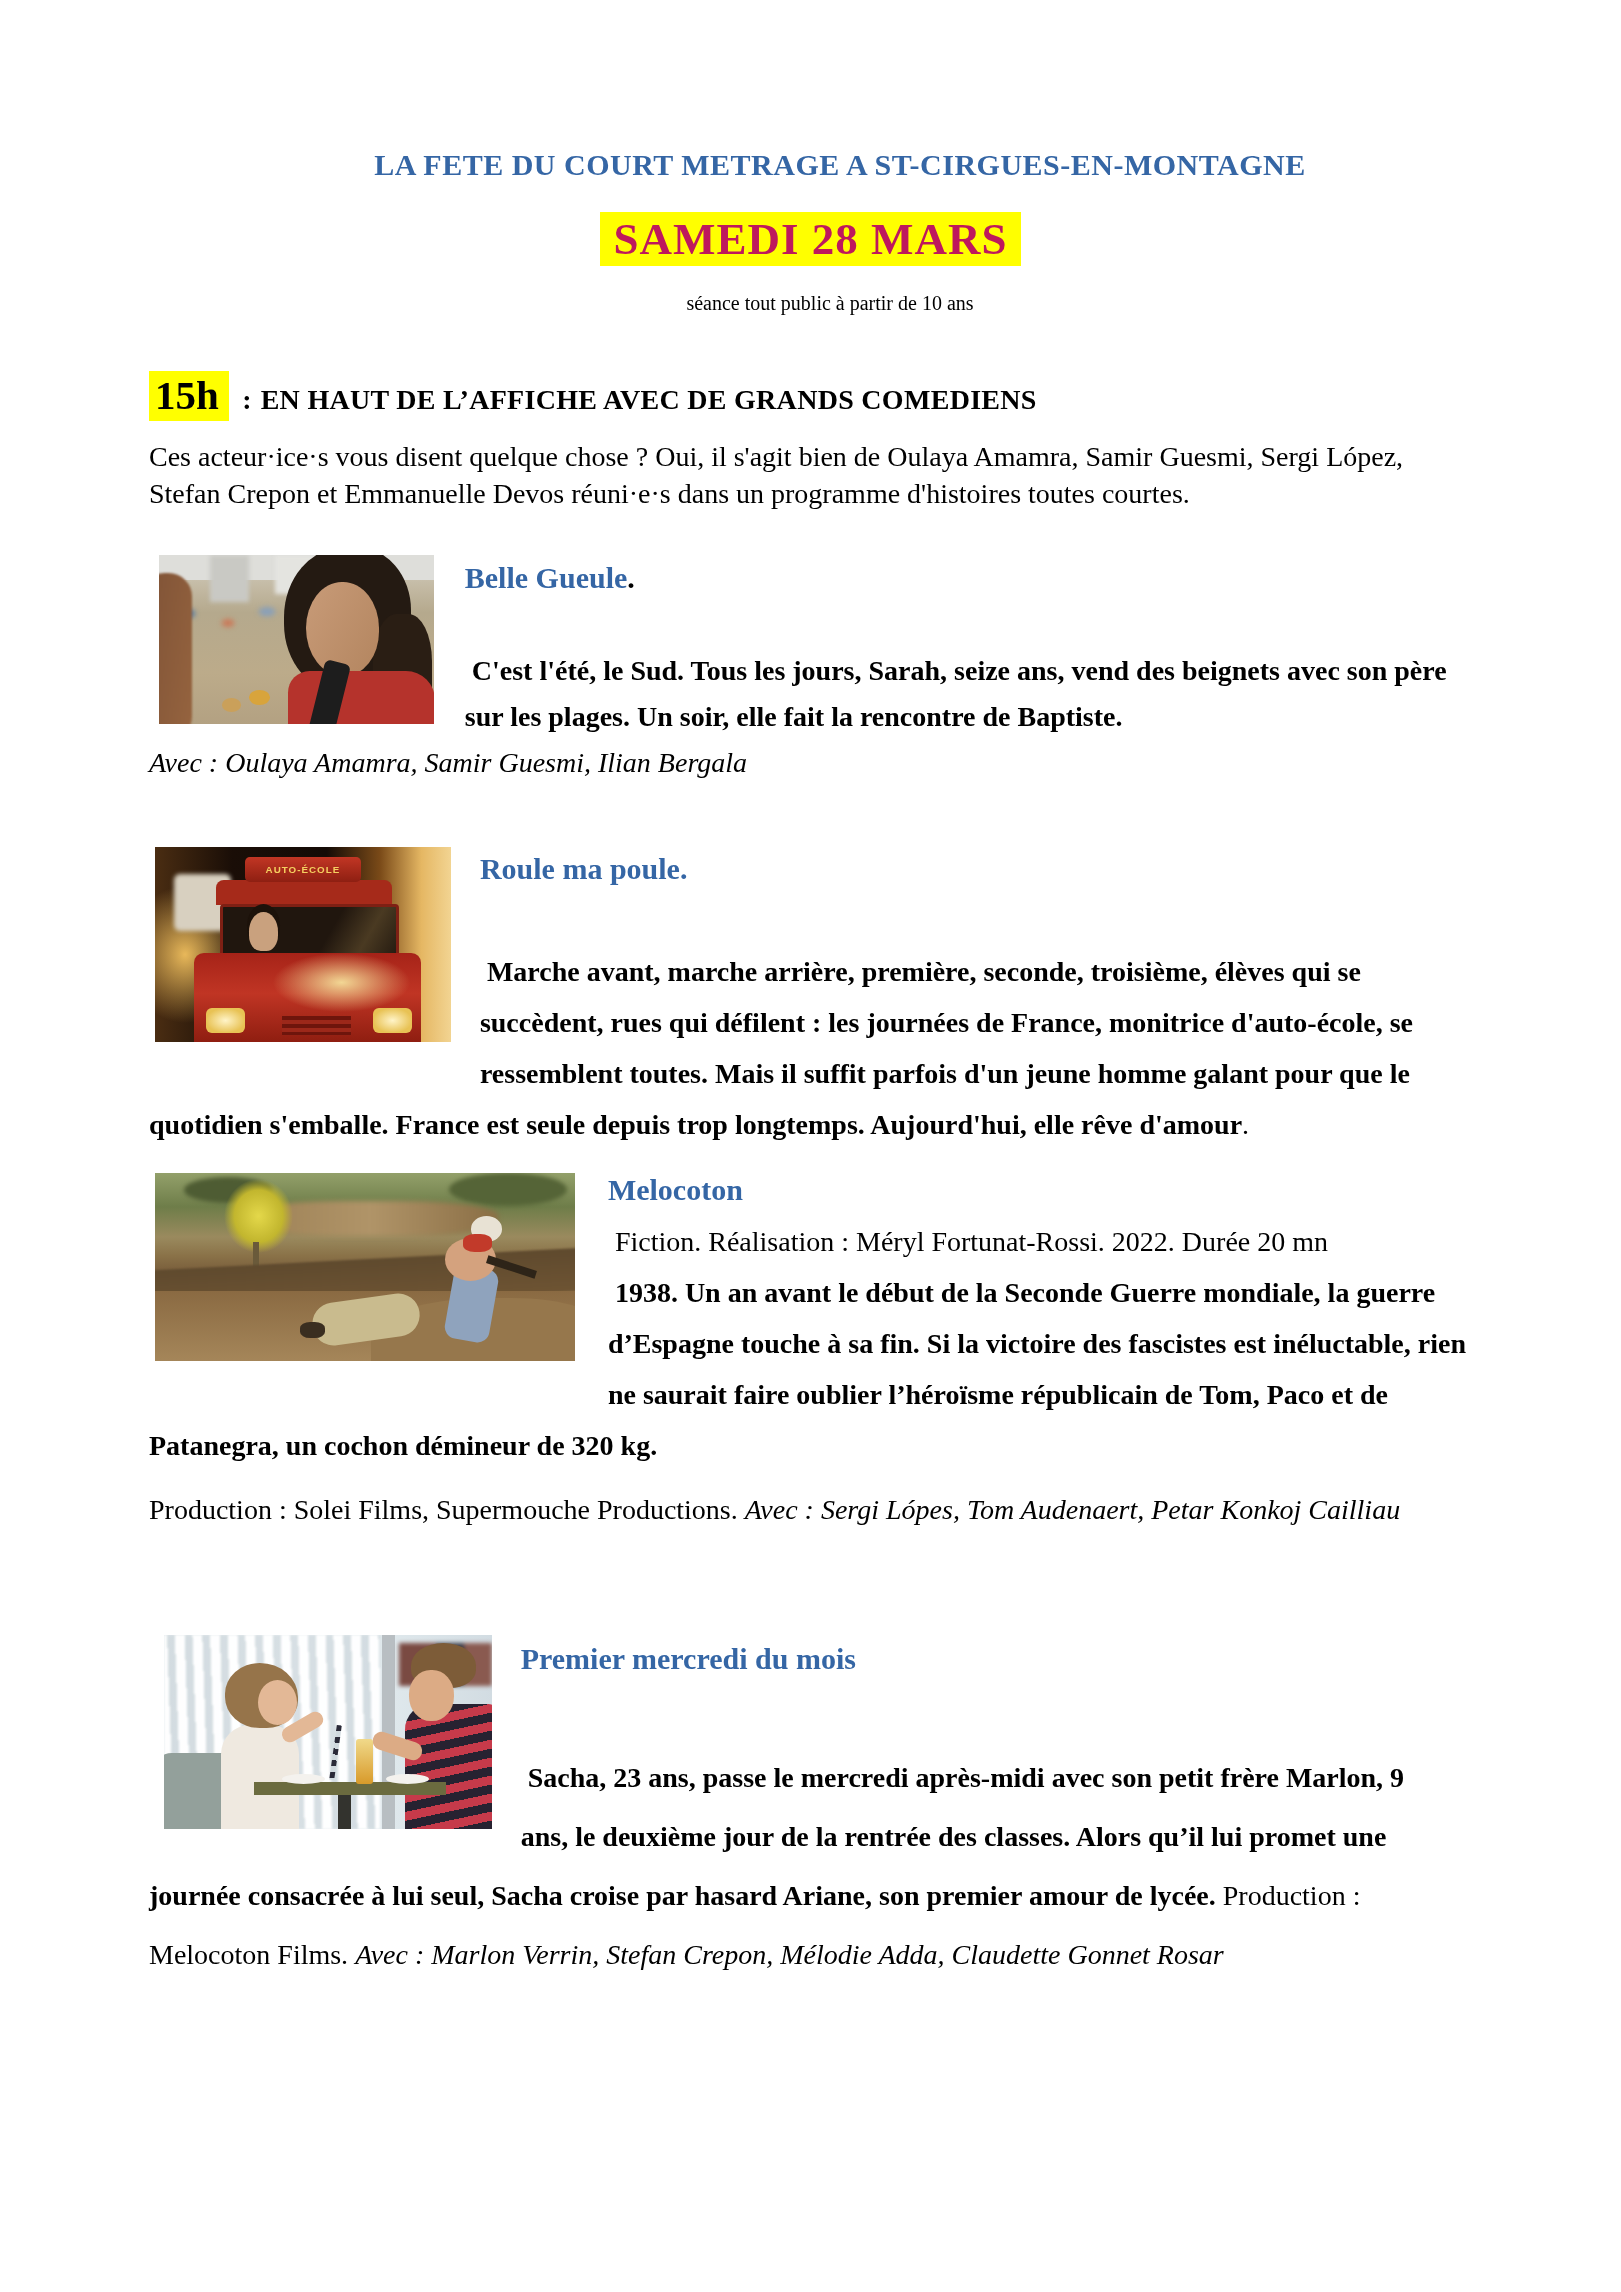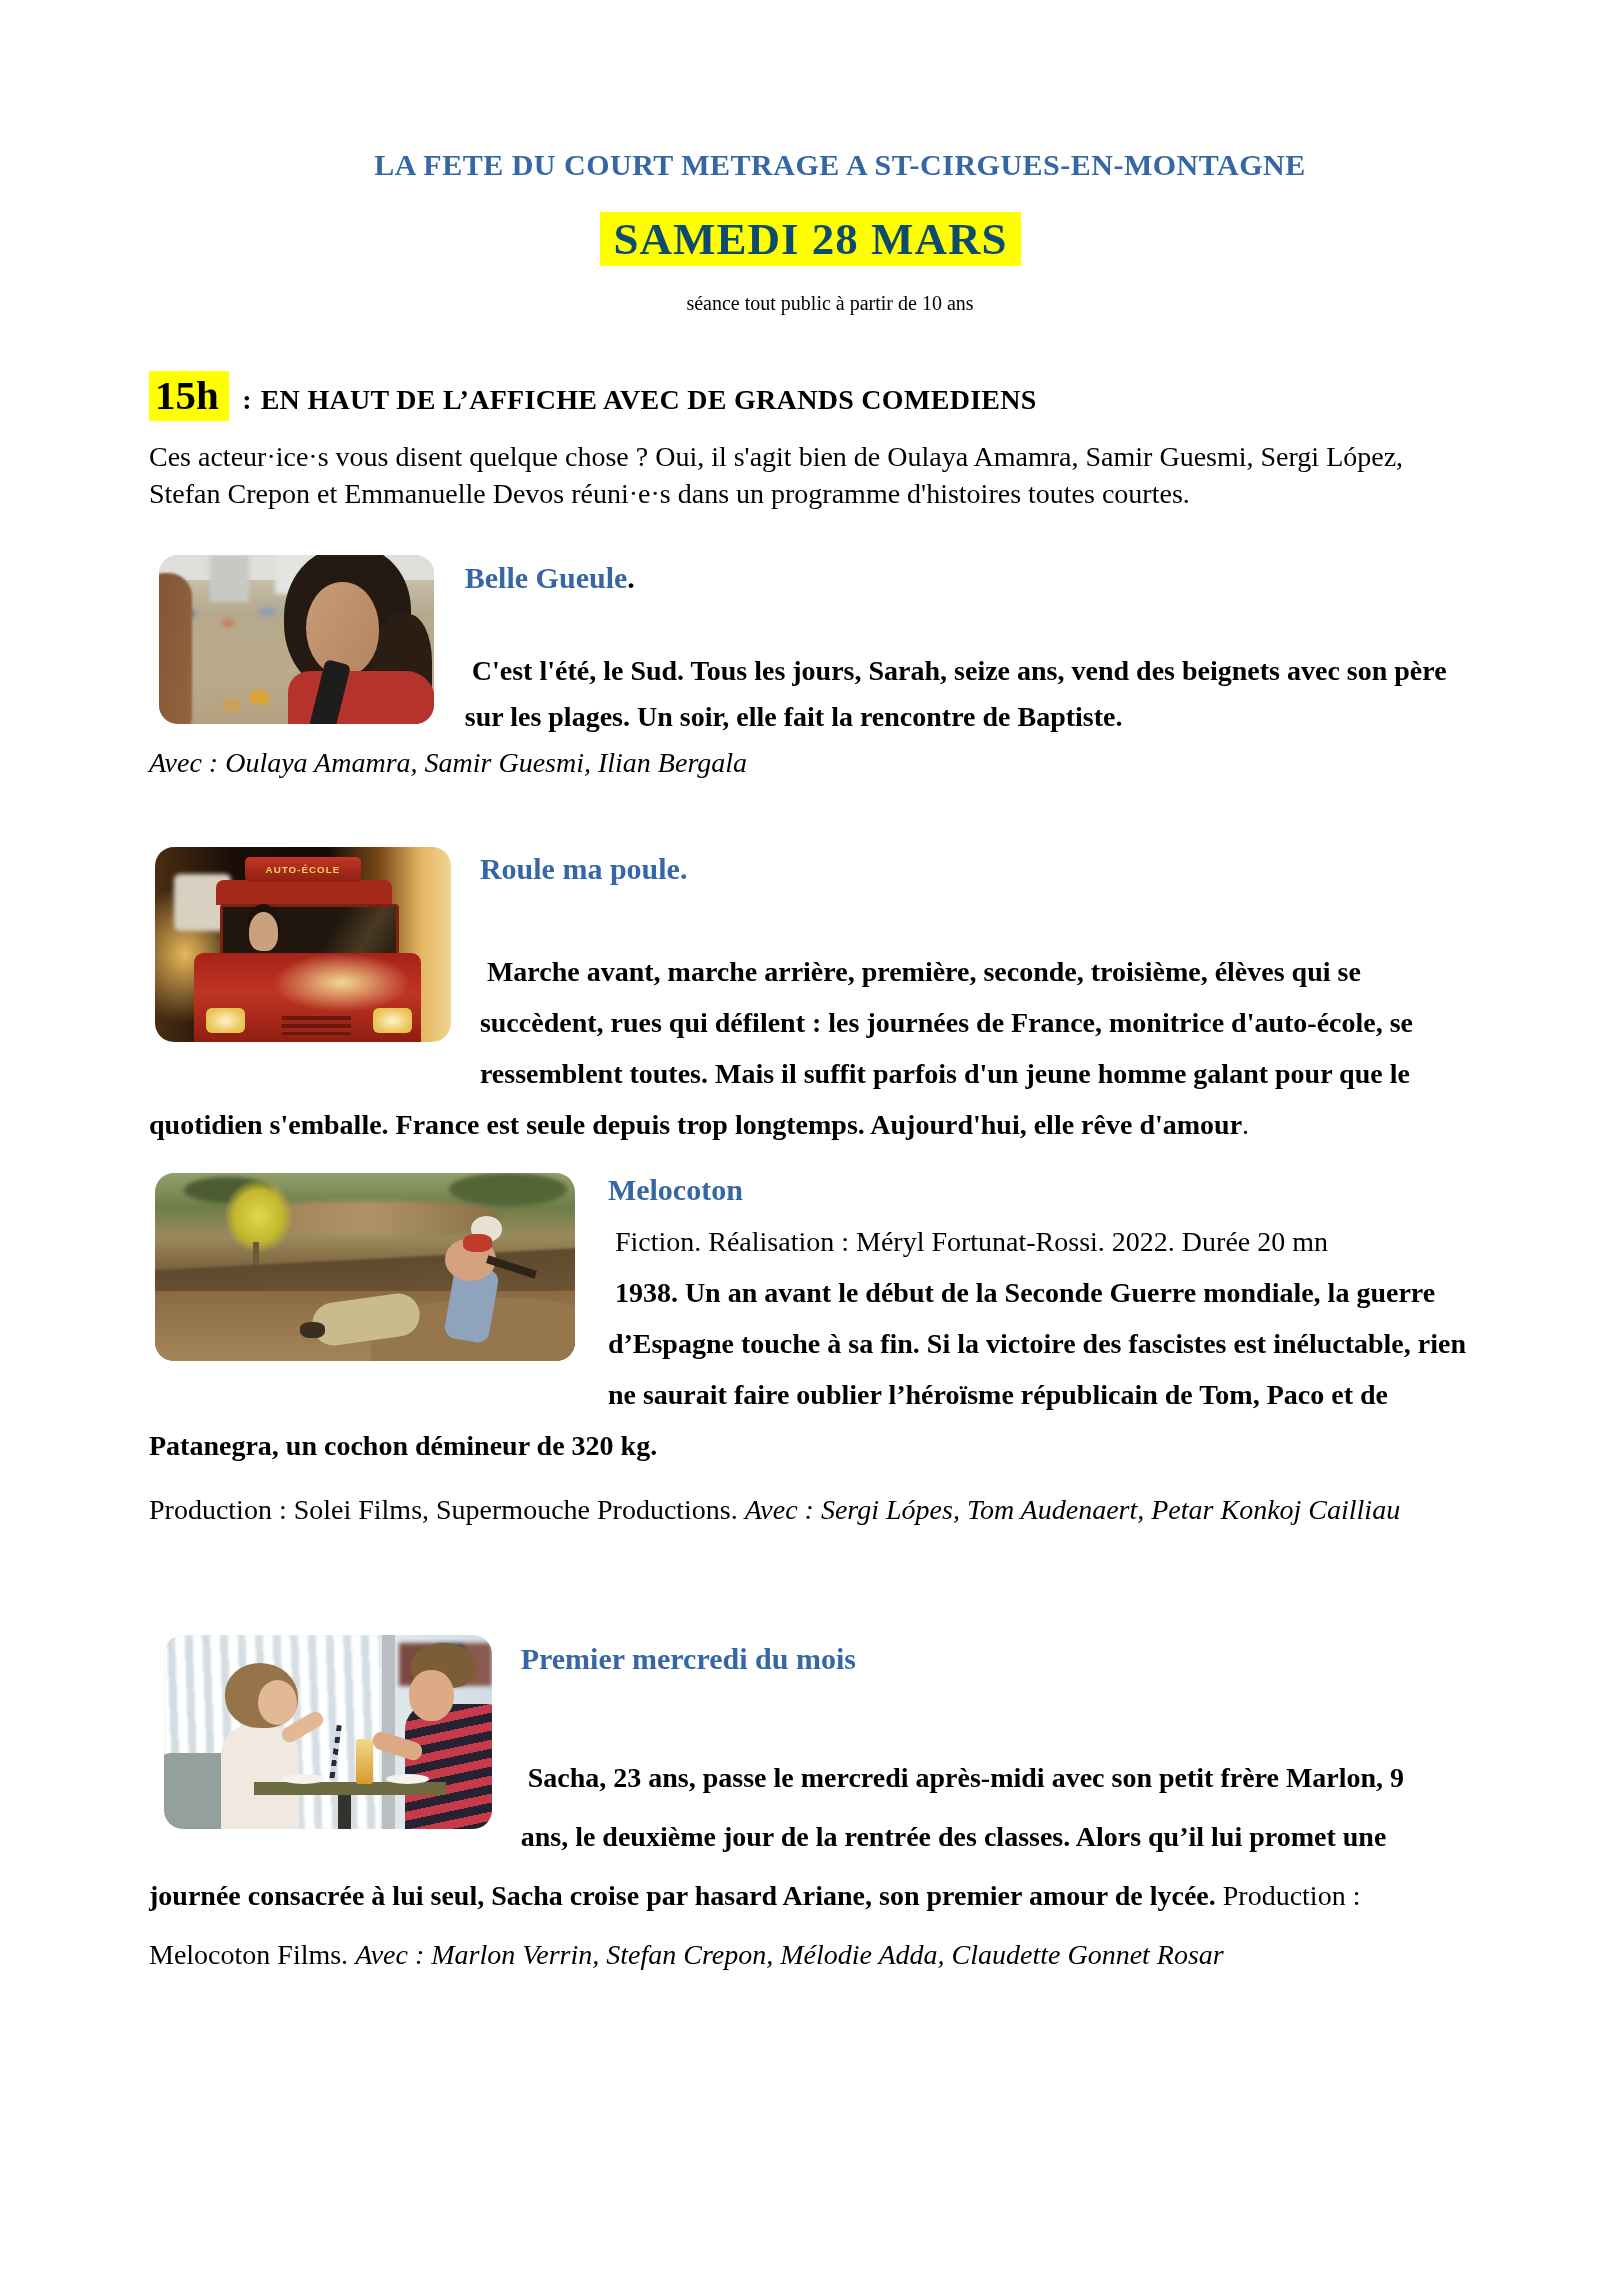--- a/index.html
+++ b/index.html
@@ -15,21 +15,21 @@
   }
   .content{margin:0 149px;}
   
   .doc-header{text-align:center;}
   .main-title{
     font-size:30px;font-weight:bold;color:#3566A5;
     line-height:39px;letter-spacing:0.5px;margin:0 0 0 59px;
   }
   .date-line{margin-top:27.4px;line-height:57px;}
   .date-highlight{
-    background:#FFFF00;color:#0c4a6e;
+    background:#FFFF00;color:#be185d;
     font-size:45px;font-weight:bold;letter-spacing:1px;
     padding:2px 13.7px;
     text-align:right;
   }
   .audience{font-size:20px;line-height:33px;margin-top:9.8px;margin-left:39px;}
   
   .session-heading{margin-top:49px;line-height:53px;white-space:nowrap;}
   .session-time{
     background:#FFFF00;color:#000;font-size:41px;font-weight:bold;
     padding:1px 9.8px 2.9px 5.9px;
@@ -48,21 +48,21 @@
   .synopsis{font-weight:bold;}
   .syn-suffix{font-weight:normal;}
   .cast{font-style:italic;font-weight:normal;}
   .production{font-size:28px;line-height:59px;margin-top:9.8px;}
   .prod-plain{font-style:normal;}
   .film1{margin-top:43px;}
   .film2{margin-top:57px;}
   .film3{margin-top:13.7px;}
   .film4{margin-top:90px;}
   
-  .thumb{position:relative;float:left;overflow:hidden;border-radius:19px;}
+  .thumb{position:relative;float:left;overflow:hidden;}
   .thumb *{position:absolute;}
   .t1{width:275px;height:169px;margin:0 31px 11.8px 9.8px;
       background:linear-gradient(180deg,#d9d7d0 0%,#c6bda8 16%,#b5a98d 34%,#bcab8a 70%,#b3a182 100%);}
   .t1 .sky{left:0;top:0;width:100%;height:25.5px;background:#dededa;}
   .t1 .bld1{left:51px;top:0;width:39px;height:47px;background:#c9c9c4;filter:blur(2px);}
   .t1 .bld2{left:116px;top:0;width:55px;height:39px;background:#e4e4e0;filter:blur(2px);}
   .t1 .crowd{left:0;top:39px;width:100%;height:45px;filter:blur(2.9px);
       background:
         radial-gradient(13.7px 8.8px at 29px 19.6px,#5a7ca0 45%,transparent 60%),
         radial-gradient(11.8px 7.8px at 69px 29px,#c97b5a 45%,transparent 60%),

